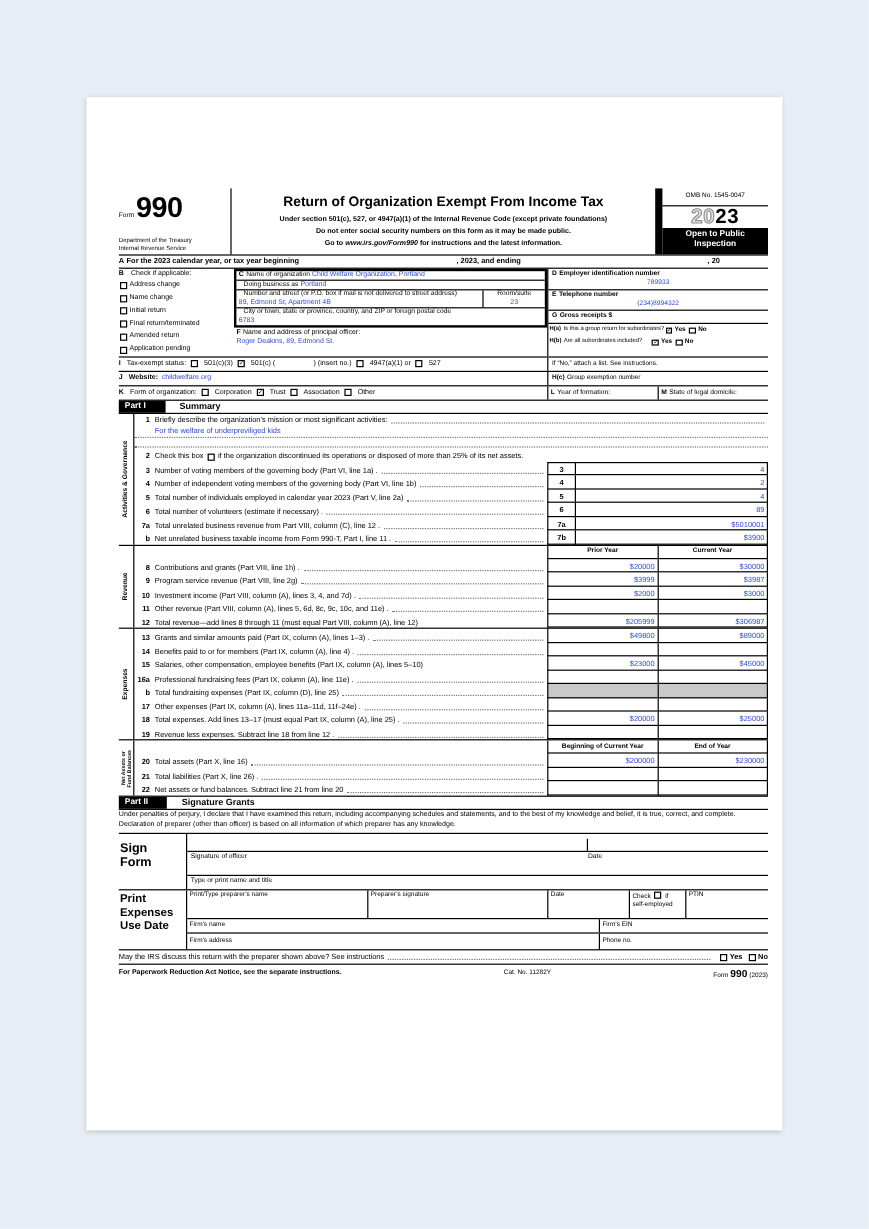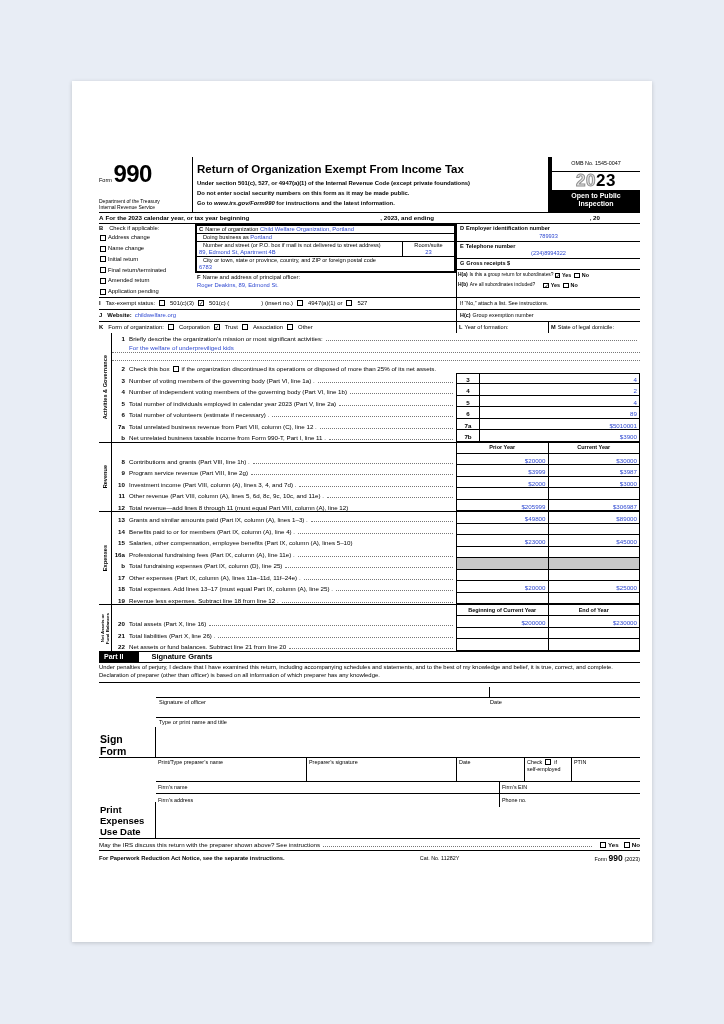--- a/index.html
+++ b/index.html
@@ -13,21 +13,21 @@
   .blue { color:#2f49d1; }
   .cb { display:inline-block; width:6px; height:6px; border:1px solid #000; vertical-align:-1px;
         margin:0 2px 0 1px; text-align:center; line-height:5px; font-size:5.5px; font-weight:bold; flex:none; }
   .lead { flex:1; margin:0 3px 1.5px 3px; border-bottom:1px dotted #777; height:7px; min-width:8px; }
   
   .hdr { display:flex; border-bottom:1.5px solid #000; }
   .hdr-left { width:94px; border-right:1px solid #000; padding:2px 3px 1px 0; display:flex; flex-direction:column; justify-content:space-between; }
   .f990 { font-size:5.5px; }
   .f990 .num { font-size:24px; font-weight:bold; letter-spacing:-.5px; }
   .dept { font-size:5px; line-height:1.3; }
-  .hdr-mid { flex:1; padding:3px 4px 2px 4px; border-right:4px solid #000000; }
+  .hdr-mid { flex:1; text-align:center; padding:3px 4px 2px 4px; border-right:6px solid #000000; }
   .title { font-size:11.5px; font-weight:bold; margin:2px 0 4px 0; }
   .sub { font-size:5.9px; font-weight:bold; margin-top:2.5px; }
   .hdr-right { width:88px; display:flex; flex-direction:column; text-align:center; }
   .omb { font-size:5.4px; padding:3px 0 4px 0; border-bottom:1px solid #000; }
   .year { font-size:17px; font-weight:bold; line-height:1.1; letter-spacing:.5px; }
   .y-o { color:#e8e8e8; -webkit-text-stroke:1px #8f8f8f; }
   .openbox { background:#000; color:#fff; font-weight:bold; font-size:7px; line-height:1.15; padding:2px 0 3px 0; margin-top:auto; }
   
   .rowA { display:flex; align-items:center; height:11px; border-bottom:1.5px solid #000; font-weight:bold; font-size:6.2px; }
   .rowA .gap1 { flex:1.6; } .rowA .gap2 { flex:1.9; }
@@ -82,21 +82,21 @@
            display:flex; align-items:flex-end; justify-content:flex-end; }
   .mcell:last-child { border-right:1px solid #000; }
   .hcellh { font-weight:bold; font-size:5.5px; justify-content:center; align-items:center; text-align:center; }
   .shade { background:#c9c9c9; }
   .mission { height:10px; }
   .ansrow { display:flex; align-items:flex-end; height:10px; border-bottom:1px dotted #777; padding-left:17px; }
   .dotrow { height:8px; border-bottom:1px dotted #777; }
   
   .perjury { font-size:5.9px; padding:1.5px 0 2px 0; line-height:1.3; }
   .sigblk { display:flex; border-top:1px solid #000; border-bottom:1px solid #000; }
-  .role { width:57px; border-right:1px solid #000; font-weight:bold; font-size:10.5px; line-height:1.15; padding:6px 0 0 1px;margin-top:44px; }
+  .role { width:57px; border-right:1px solid #000; font-weight:bold; font-size:10.5px; line-height:1.15; padding:6px 0 0 1px; }
   .sigmain { flex:1; display:flex; flex-direction:column; }
   .sigspace { height:15px; border-bottom:1px solid #000; position:relative; }
   .sigtick { position:absolute; right:150px; top:4px; bottom:0; width:1px; background:#000; }
   .siglabels { display:flex; font-size:5.6px; height:11px; padding:1px 2px 0 3px; }
   .siglabels .fl { flex:1; }
   .siglabels .dt { width:148px; }
   .sigspace2 { height:9px; border-bottom:1px solid #000; }
   .siglabel2 { font-size:5.6px; height:11px; padding:1px 0 0 3px; }
   .ppu-role { font-size:9.5px; padding-top:3px; }
   .pg { flex:1; display:flex; flex-direction:column; font-size:5.4px; }
@@ -292,20 +292,24 @@
             <span>Year of formation:</span>
             <span></span>
           </div>
      <div class="cell" style="width:92px">
             <span class="ltr">M</span>
             <span>State of legal domicile:</span>
             <span></span>
           </div>
    </div>
 
+   <div class="partbar">
+     <div class="plabel">Part I</div>
+     <div class="ptitle">Summary</div>
+   </div>
 
    <div class="grp">
      <div class="sb">
             <span class="vt">Activities &amp; Governance</span>
           </div>
      <div class="grows">
        <div class="srow mission">
          <span class="snum">1</span>
          <span class="slabel">
                 <span>Briefly describe the organization’s mission or most significant activities:</span>

